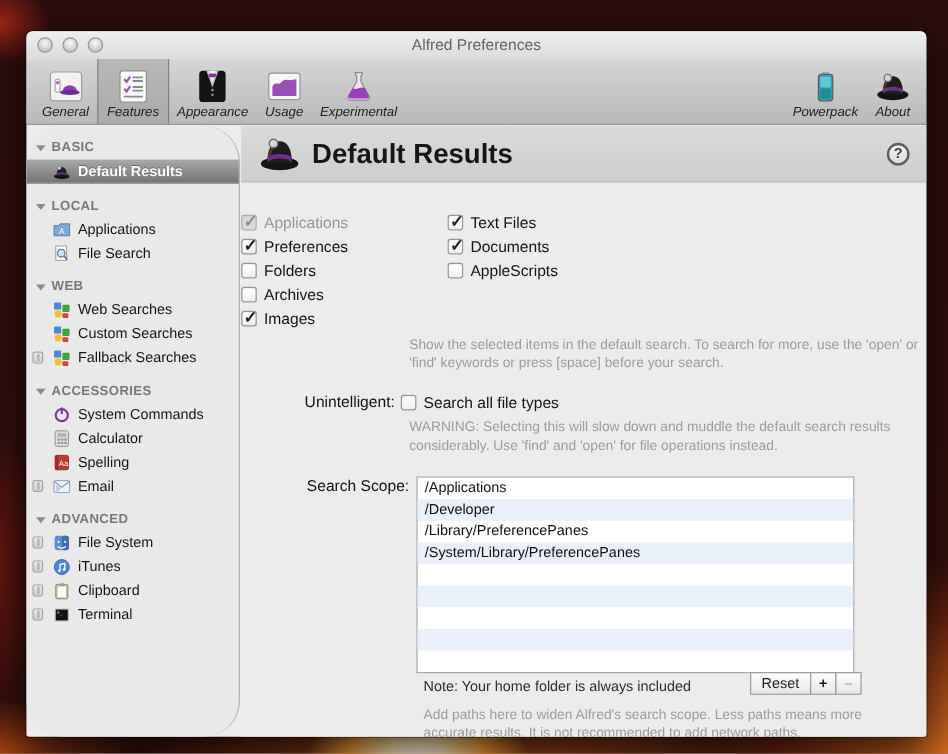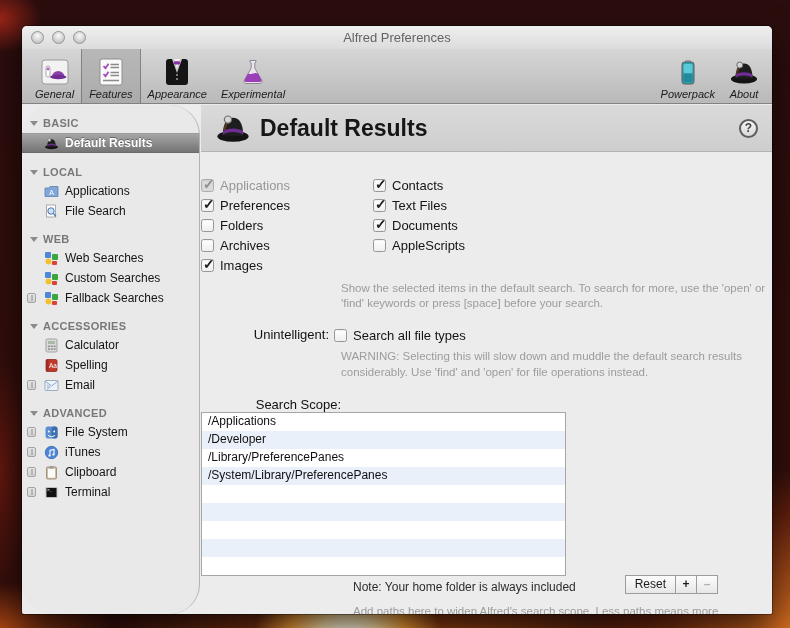--- a/index.html
+++ b/index.html
@@ -98,21 +98,21 @@
   .cb.disabled{ background:#dadada; border-color:#adadad; }
   .cb.disabled::after{ color:#8e8e8e; }
   .lbl-dis{ color:#969696; }
   .suffix{ color:#9a9a9a; font-size:11px; margin-left:2px; }
 
   .helptext{ margin:6px 0 0 140px; width:440px; font-size:11.5px; line-height:1.32; color:#9c9c9c; }
 
   .uni-row{ margin-top:16px; }
   .warntext{ margin:6px 0 0 140px; width:452px; font-size:11.5px; line-height:1.32; color:#9c9c9c; }
 
-  .scope-row{ margin-top:17px;flex-direction:column; }
+  .scope-row{ margin-top:17px; }
   .scope-label{ width:146px; text-align:right; padding-right:6px; flex:none; color:#111; }
   .scope-list{ width:365px; border:1px solid #a6a6a6; background:#fff; }
   .scope-item{ height:18px; line-height:17px; padding-left:6px; font-size:12px; color:#101010;
     white-space:nowrap; overflow:hidden; }
   .scope-item:nth-child(even){ background:#e9f0fa; }
 
   .scope-footer{ margin-left:152px; width:365px; display:flex; align-items:flex-start; }
   .note{ font-size:12px; color:#2c2c2c; margin-top:4px; flex:1; }
   .btn-bar{ display:flex; margin-top:-1px;text-align:right; }
   .btn{ height:19px; border:1px solid #9d9d9d; background:linear-gradient(#fcfcfc,#e7e7e7);
@@ -176,20 +176,29 @@
             <rect x="11.8" y="4.2" width="6.4" height="3.2" rx="1.4" fill="#8b2fa8"></rect>
             <circle cx="15" cy="18" r="1" fill="#9a9a9a"></circle>
             <circle cx="15" cy="22" r="1" fill="#9a9a9a"></circle>
           </svg>
       </span>
       <span class="tb-label">Appearance</span>
     </div>
     <div class="tb-item">
       <span class="tb-icon">
         <svg viewBox="0 0 30 30">
+            <rect x="2" y="4" width="26" height="22" rx="2" fill="#f7f7f7" stroke="#949494"></rect>
+            <path d="M5 23 L5 15 C8 10 10 15 13 11 C16 7.5 19 11 22 9.5 L25 9 L25 23 Z" fill="#9a4fb5"></path>
+          </svg>
+      </span>
+      <span class="tb-label">Usage</span>
+    </div>
+    <div class="tb-item">
+      <span class="tb-icon">
+        <svg viewBox="0 0 30 30">
             <path d="M12 3.5 h6 v1.5 l-1.2 1 v5 l7 12.5 a2 2 0 0 1 -1.8 3 H8 a2 2 0 0 1 -1.8 -3 l7 -12.5 v-5 L12 5 Z" fill="#ece2f2" stroke="#8a8a8a"></path>
             <path d="M10 16.5 l-3.4 6.3 a1.5 1.5 0 0 0 1.4 2.2 h14 a1.5 1.5 0 0 0 1.4 -2.2 L20 16.5 C16.5 14.5 13.5 18.5 10 16.5 Z" fill="#9a3fb8"></path>
           </svg>
       </span>
       <span class="tb-label">Experimental</span>
     </div>
     <div class="tb-spacer"></div>
     <div class="tb-item">
       <span class="tb-icon">
         <svg viewBox="0 0 30 30">
@@ -294,20 +303,29 @@
             <rect x="8" y="10" width="5" height="4" rx="1" fill="#d84438"></rect>
           </svg>
       </span>
       <span>Fallback Searches</span>
     </div>
     <div class="sb-gap"></div>
 
     <div class="sb-section">
       <span class="tri"></span>
       <span>ACCESSORIES</span>
+    </div>
+    <div class="sb-item">
+      <span class="sb-icon">
+        <svg viewBox="0 0 15 15">
+            <circle cx="7.5" cy="8" r="5" fill="none" stroke="#7d36a0" stroke-width="1.8"></circle>
+            <line x1="7.5" y1="1.5" x2="7.5" y2="7" stroke="#7d36a0" stroke-width="1.8"></line>
+          </svg>
+      </span>
+      <span>System Commands</span>
     </div>
     <div class="sb-item">
       <span class="sb-icon">
         <svg viewBox="0 0 15 15">
             <rect x="2" y="1" width="11" height="13" rx="1.5" fill="#dcdcdc" stroke="#8f8f8f" stroke-width=".8"></rect>
             <rect x="4" y="3" width="7" height="3" fill="#aab6a8"></rect>
             <g fill="#909090">
               <rect x="4" y="7.5" width="2" height="1.6"></rect>
               <rect x="6.8" y="7.5" width="2" height="1.6"></rect>
               <rect x="9.6" y="7.5" width="2" height="1.6"></rect>
@@ -429,24 +447,20 @@
           <div class="cb-row">
             <span class="cb"></span>
             <span>Archives</span>
           </div>
           <div class="cb-row">
             <span class="cb checked"></span>
             <span>Images</span>
           </div>
         </div>
         <div>
-          <div class="cb-row">
-            <span class="cb checked"></span>
-            <span>Contacts</span>
-          </div>
           <div class="cb-row">
             <span class="cb checked"></span>
             <span>Text Files</span>
           </div>
           <div class="cb-row">
             <span class="cb checked"></span>
             <span>Documents</span>
           </div>
           <div class="cb-row">
             <span class="cb"></span>

